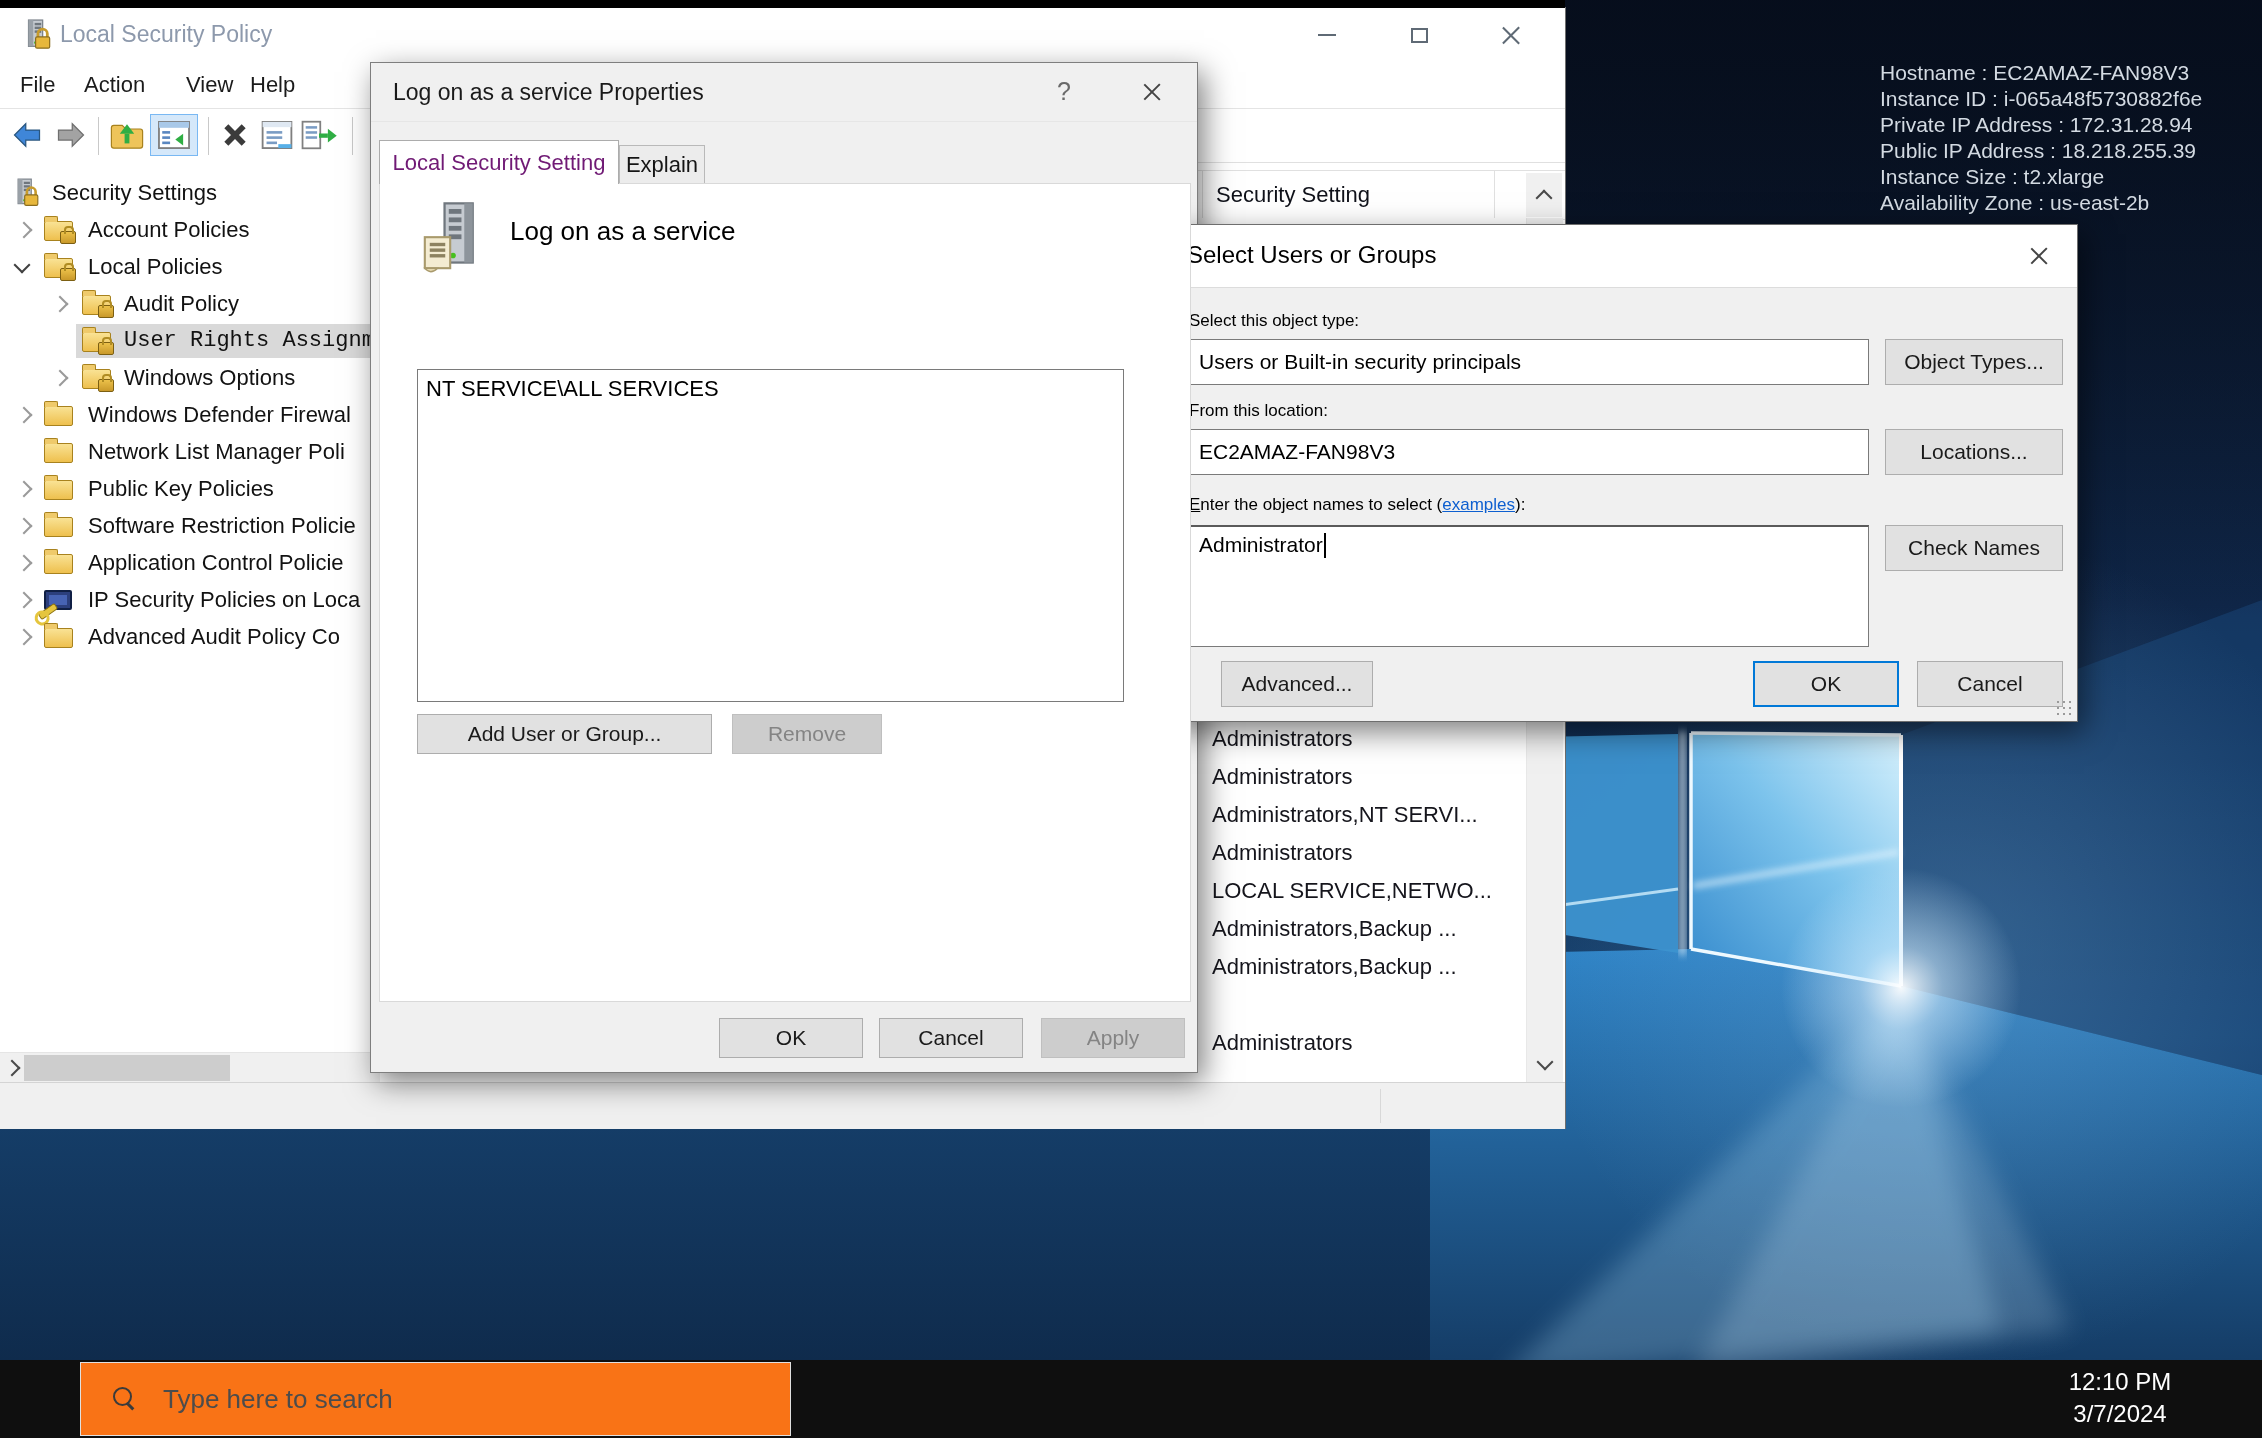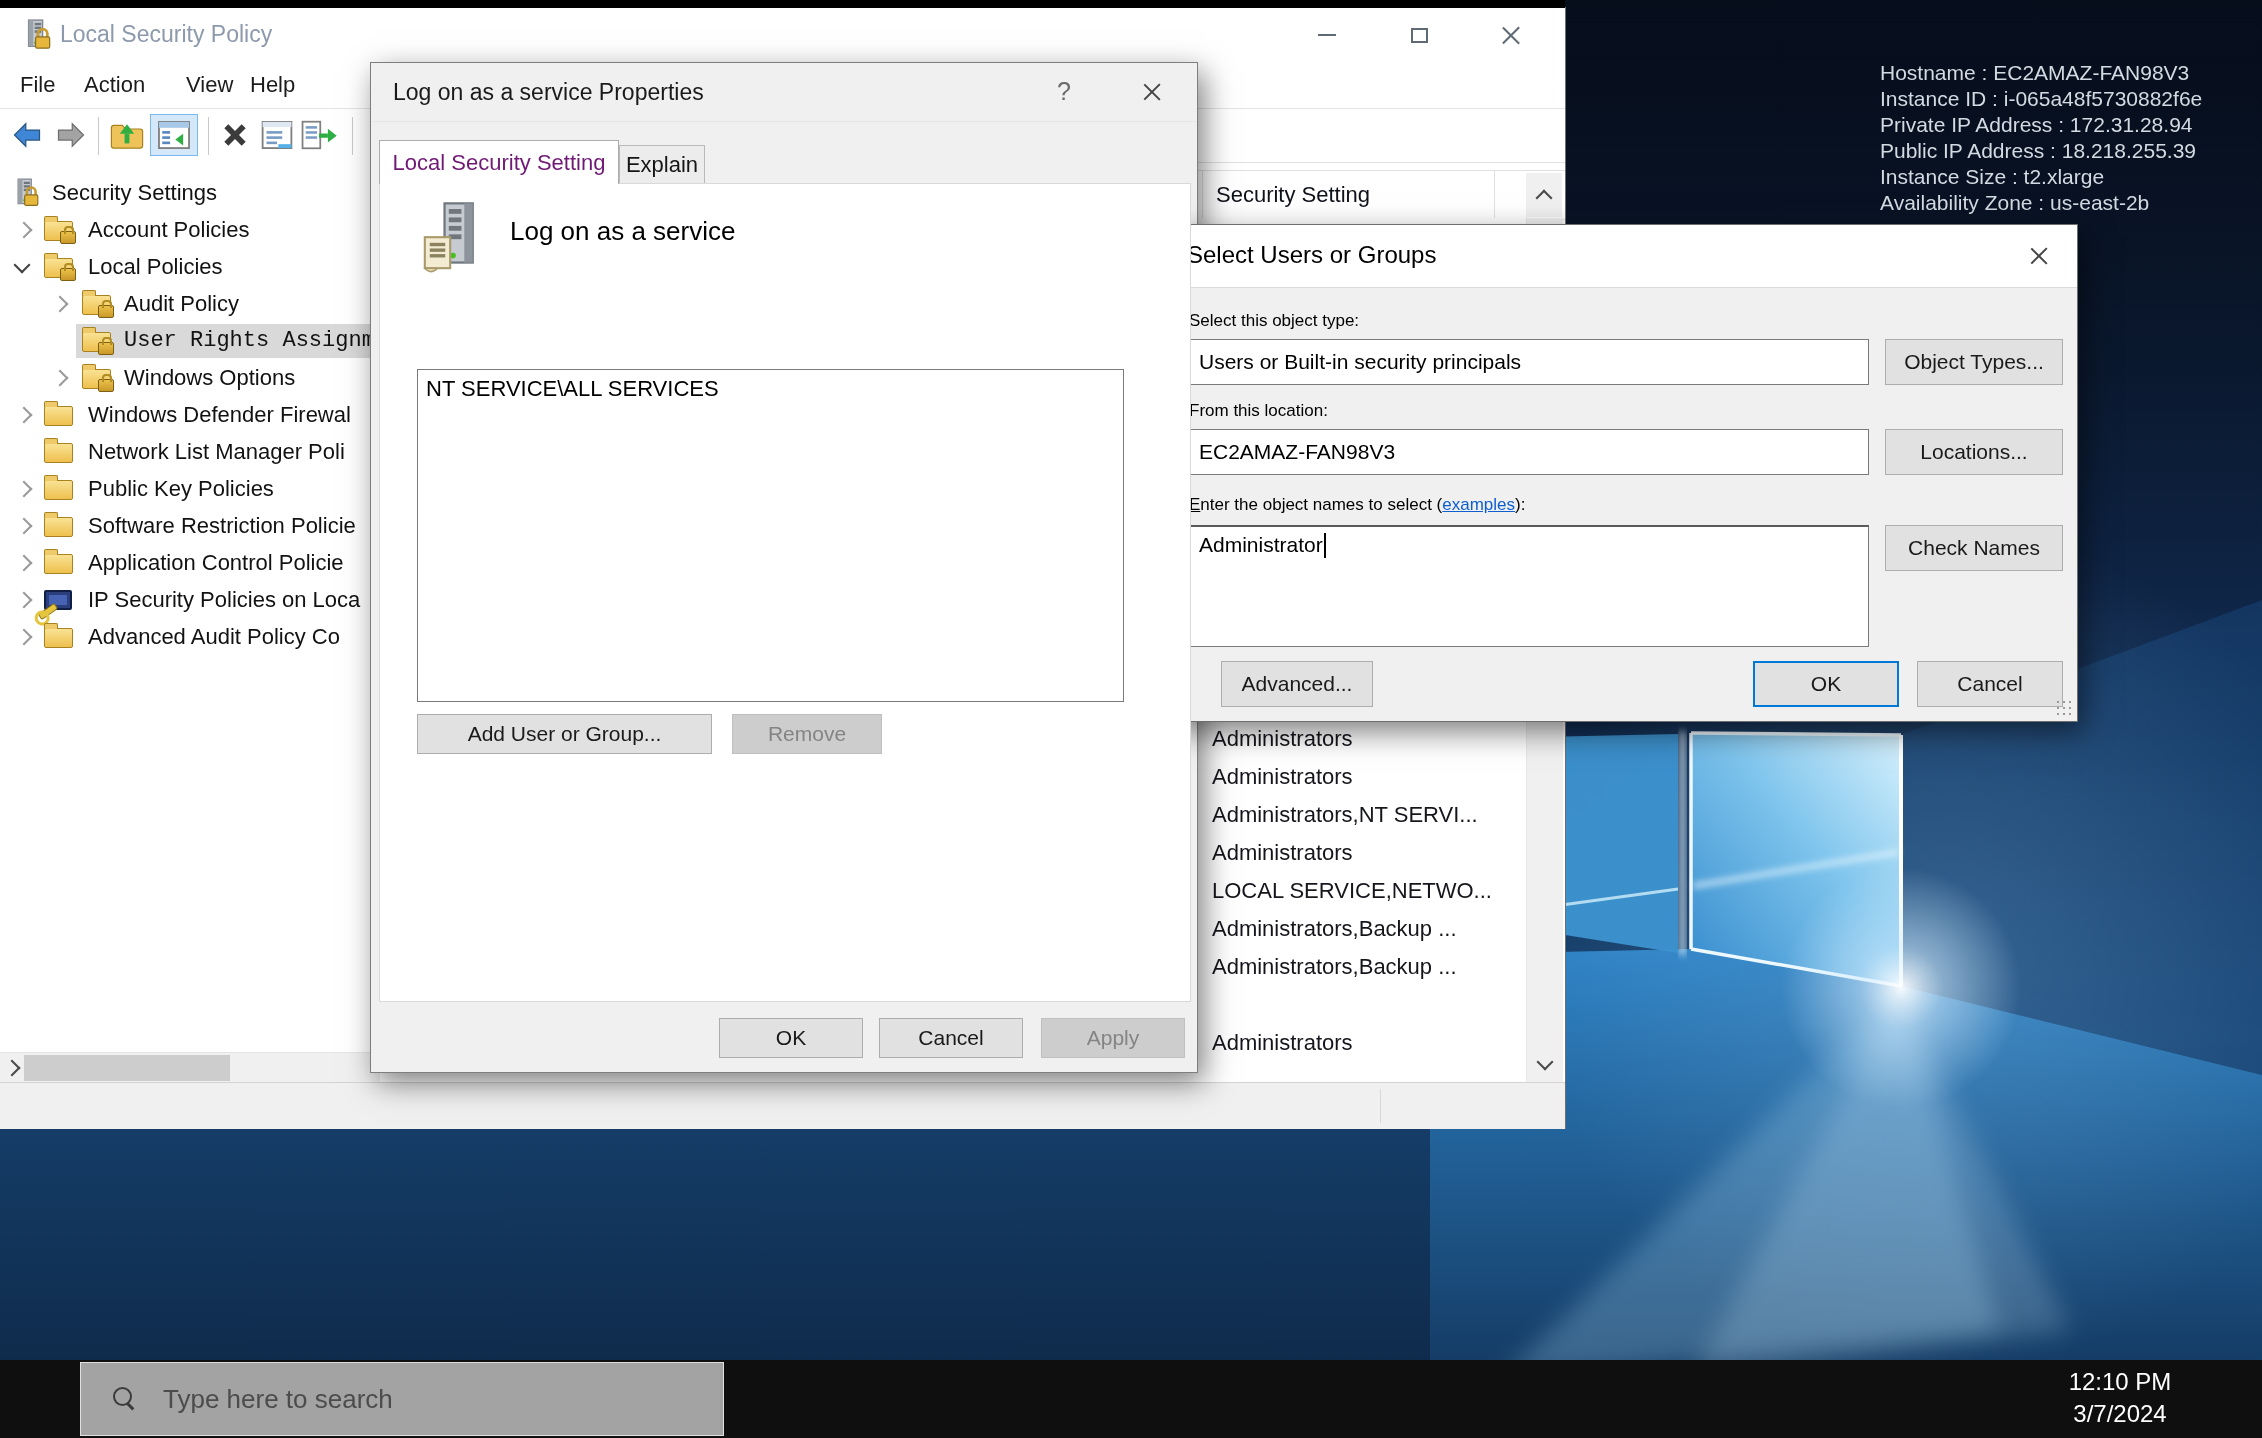--- a/index.html
+++ b/index.html
@@ -490,21 +490,21 @@
   <div class="btn" style="left:750px;top:436px;width:146px;height:46px;">
     <span>Cancel</span>
   </div>
   <div class="grip" style="left:888px;top:474px;"></div>
 </div>
 
 <div class="abs" style="left:0;top:0;width:1565px;height:8px;background:#000;"></div>
 
 <div class="abs" style="left:0;top:1360px;width:2262px;height:78px;background:#0f0f0f;z-index:50;">
 
-  <div class="abs" style="left:80px;top:2px;width:644px;height:74px;background:#a3a3a3;border:1px solid #e0e0e0;box-sizing:border-box;display:flex;align-items:center;">
+  <div class="abs" style="left:80px;top:2px;width:711px;height:74px;background:#f97316;border:1px solid #e0e0e0;box-sizing:border-box;display:flex;align-items:center;">
     <span style="position:relative;display:inline-block;width:24px;height:24px;margin-left:32px;">
       <i style="position:absolute;left:0;top:0;width:15px;height:15px;border:2.6px solid #3b3b3b;border-radius:50%;"></i>
       <i style="position:absolute;left:15px;top:15px;width:9px;height:2.6px;background:#3b3b3b;transform:rotate(45deg);transform-origin:0 0;"></i>
     </span>
     <span style="margin-left:26px;font-size:26px;color:#4c4c4c;">Type here to search</span>
   </div>
 
   <div class="abs" style="left:2062px;top:6px;width:116px;height:66px;color:#fff;font-size:24px;line-height:32px;text-align:center;">
     <div>12:10 PM</div>
     <div>3/7/2024</div>

